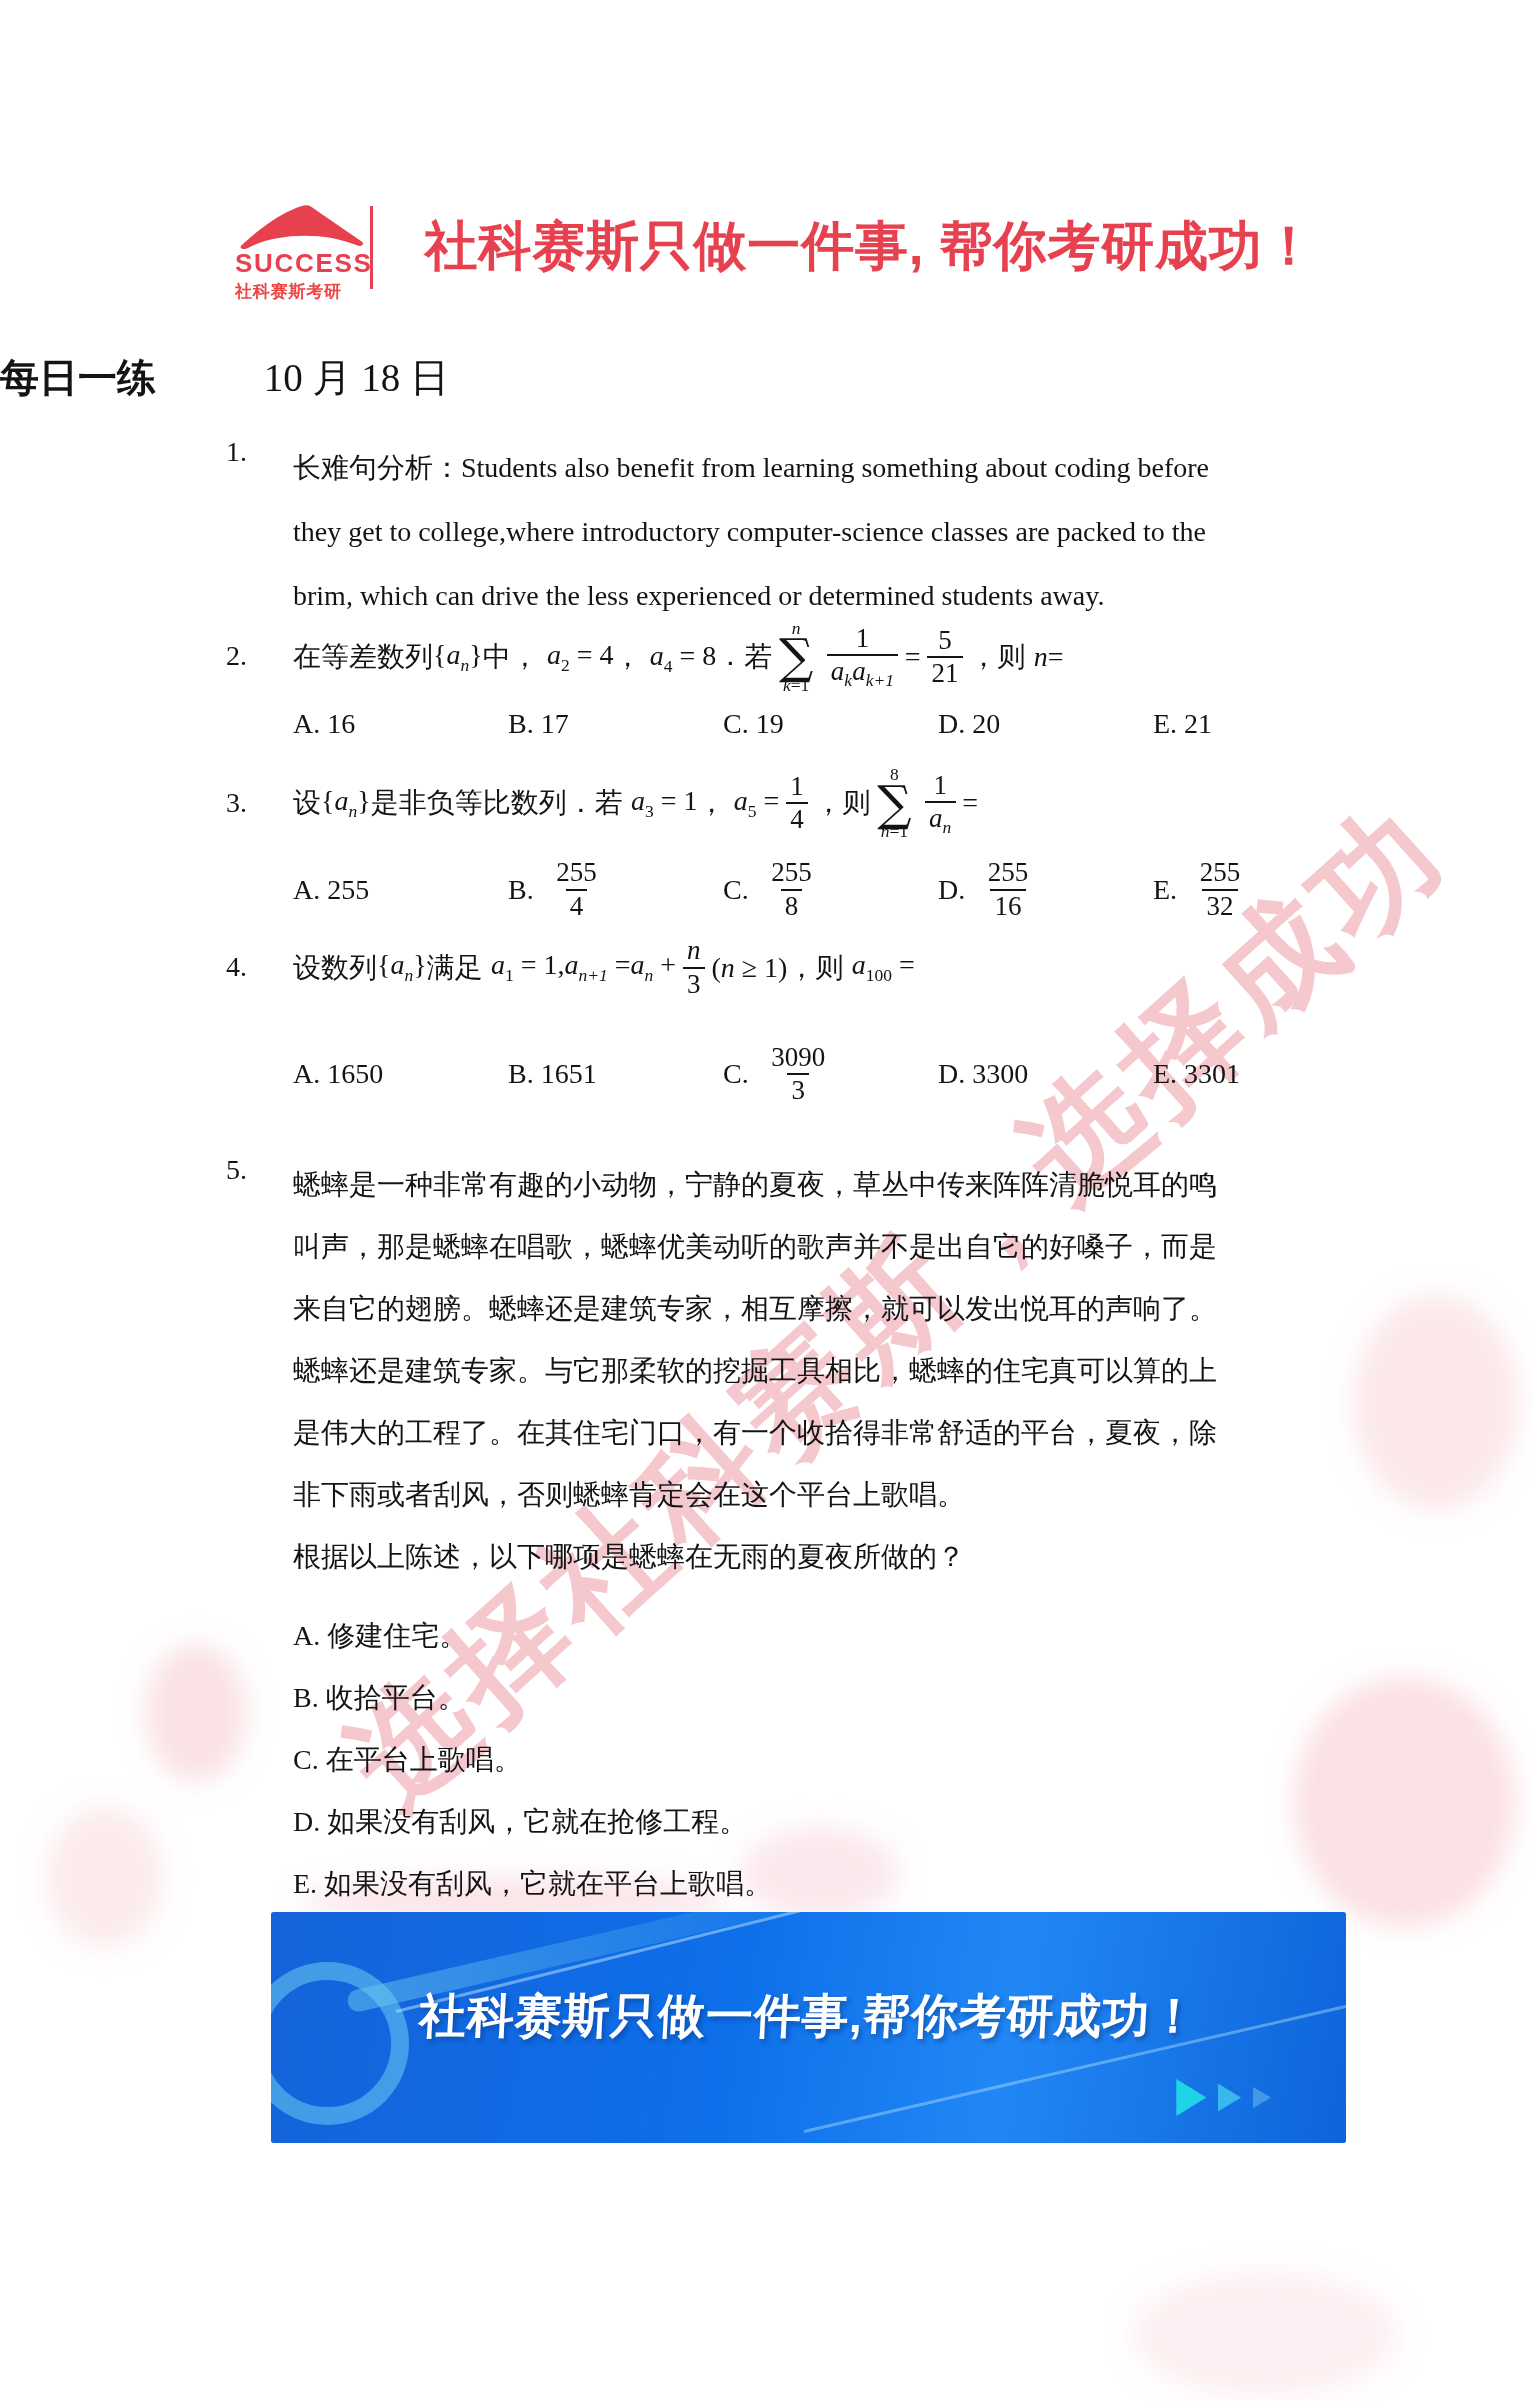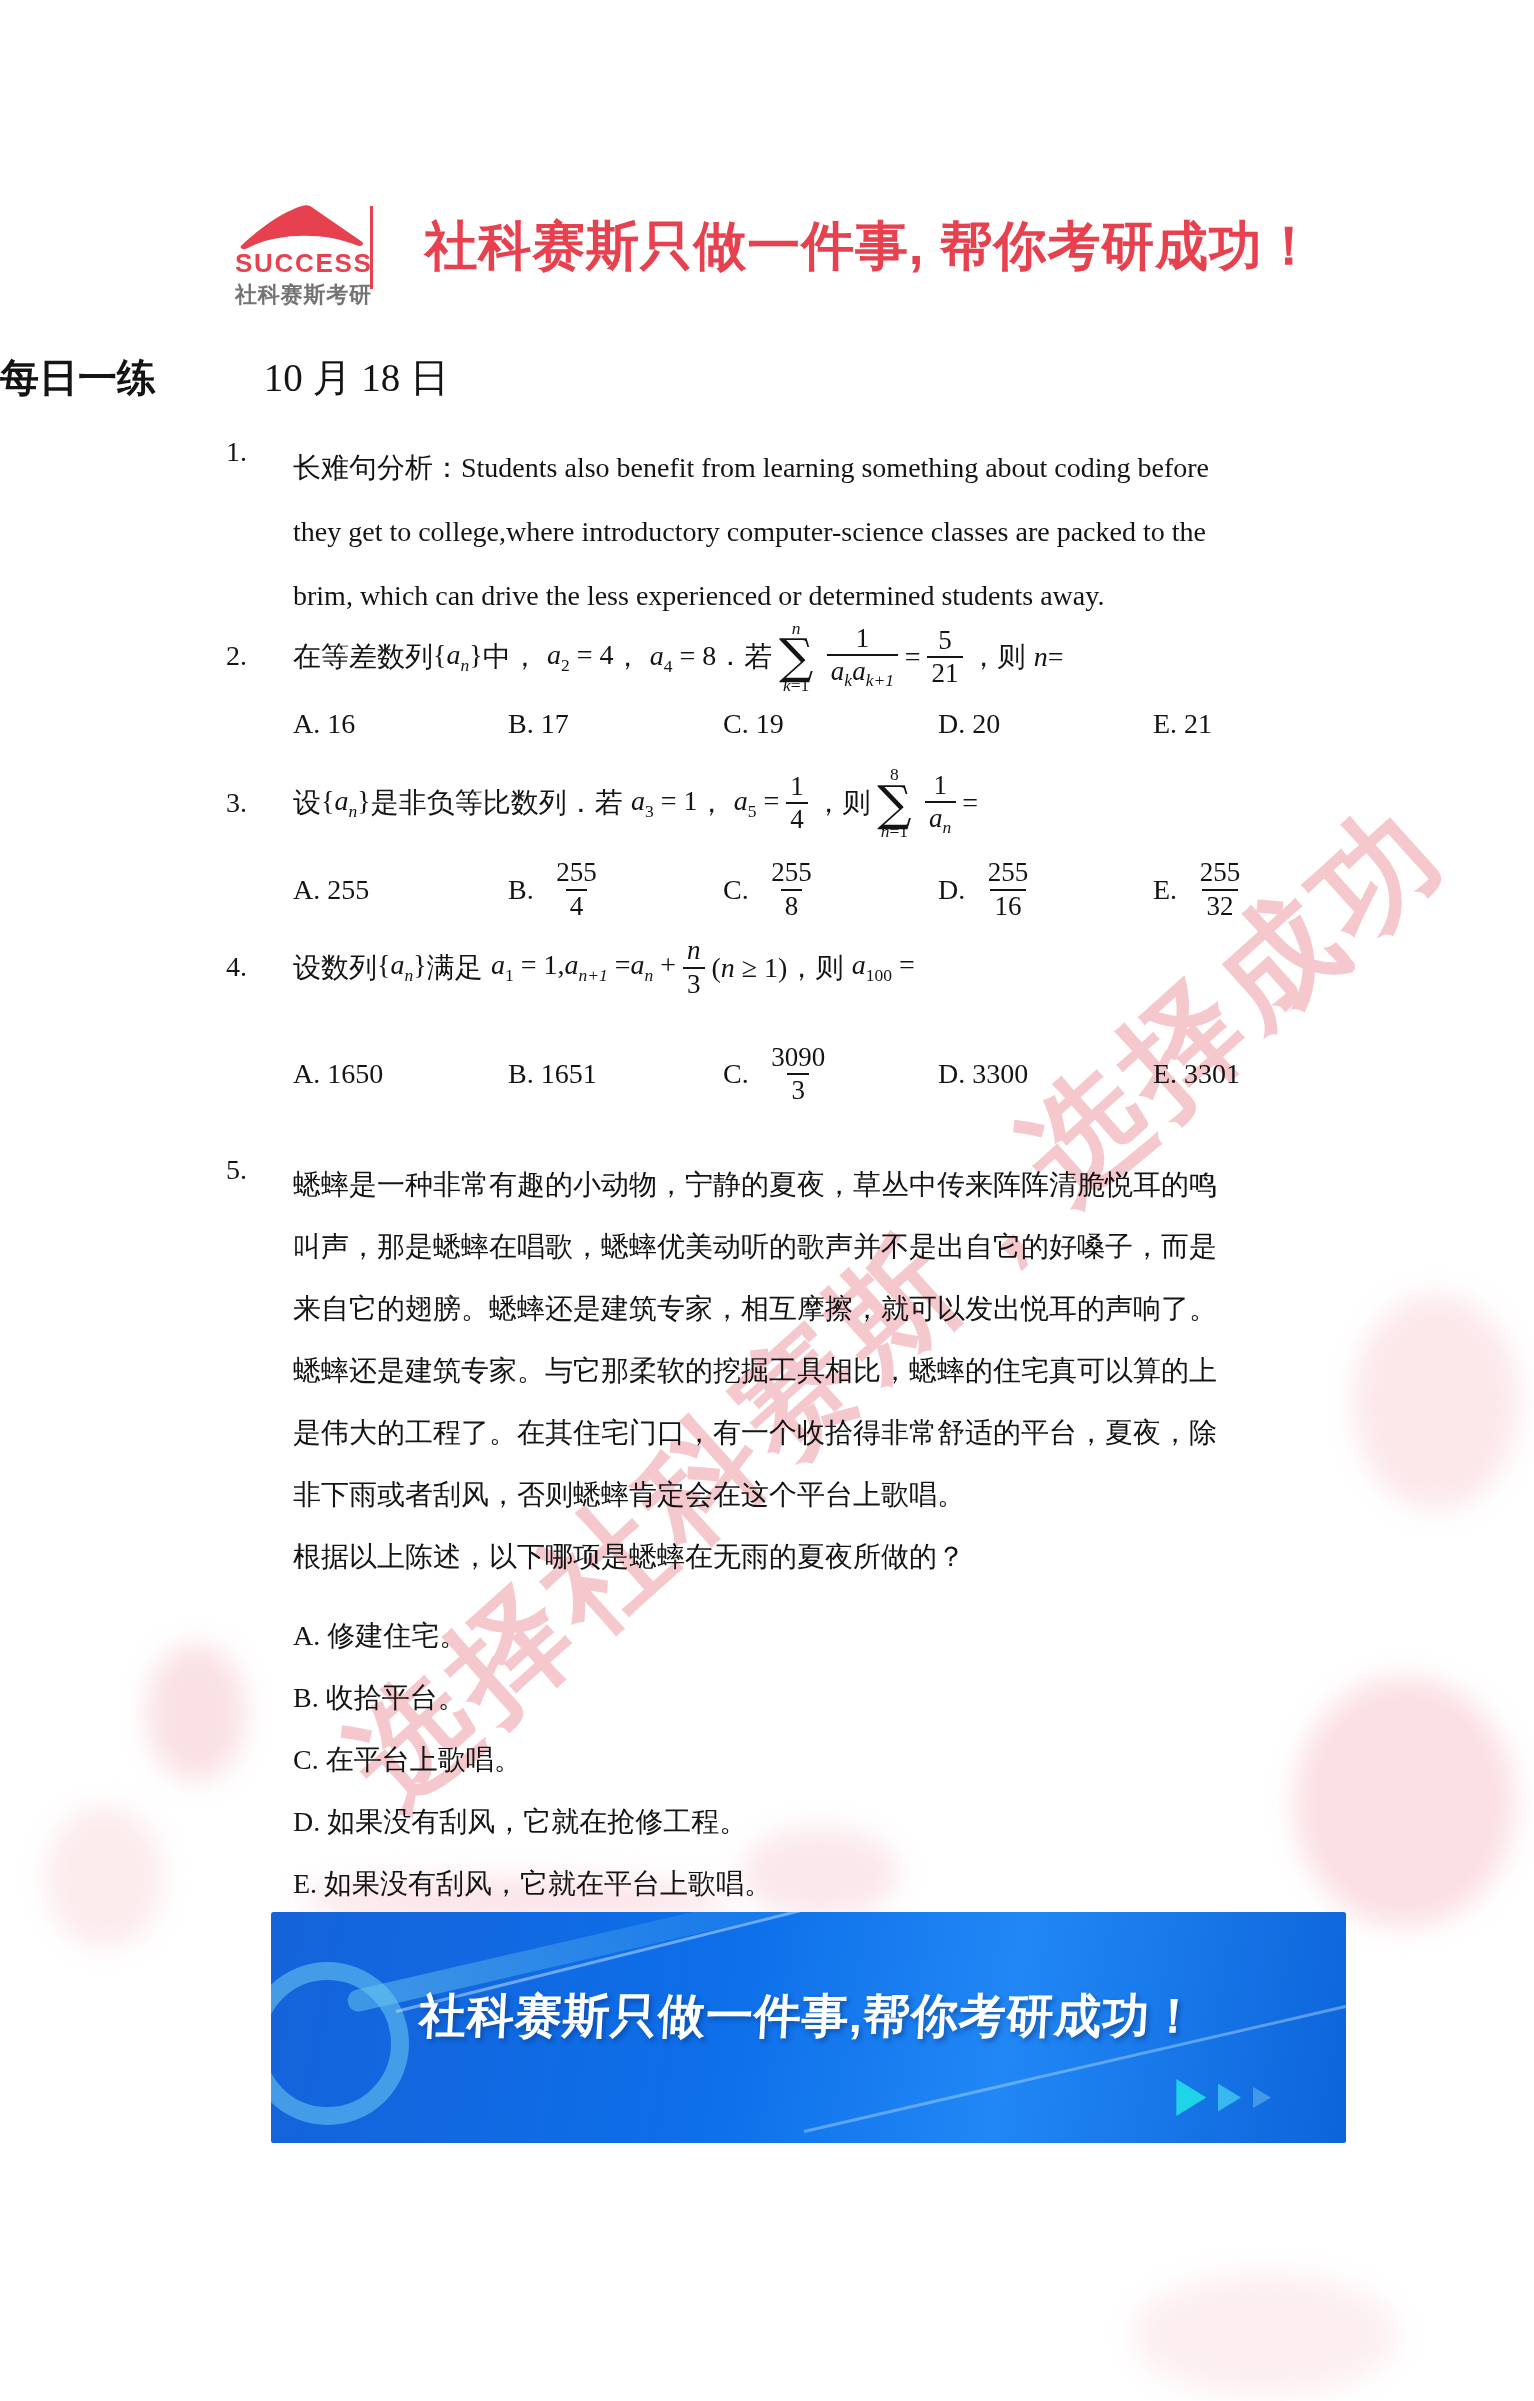--- a/index.html
+++ b/index.html
@@ -18,21 +18,21 @@
   .b4{left:741px;top:1827px;width:158px;height:92px;background:rgba(247,205,212,.45);}
   .b5{left:1132px;top:2272px;width:266px;height:125px;background:rgba(250,215,220,.40);}
   .b6{left:46px;top:1806px;width:117px;height:142px;background:rgba(249,210,216,.45);}
   .b7{left:300px;top:1877px;width:433px;height:46px;background:rgba(246,190,200,.40);}
 
   
   .logo{position:absolute;left:235px;top:202px;width:137px;
         font-family:"Liberation Sans","DejaVu Sans",sans-serif;}
   .logo svg{display:block;margin:0 0 0.8px 2.5px;}
   .logo-title{font-size:26px;font-weight:800;color:#e7414f;letter-spacing:1.7px;line-height:1.05;}
-  .logo-sub{font-size:22px;font-weight:700;color:#737373;letter-spacing:0.8px;margin-top:2.5px;}
+  .logo-sub{font-size:17px;font-weight:700;color:#ef4444;letter-spacing:0.8px;margin-top:2.5px;}
   .hdr-divider{position:absolute;left:370px;top:206px;width:2.5px;height:83px;background:#e7414f;}
   .hdr-slogan{position:absolute;left:396px;top:211px;width:949px;font-size:53px;font-weight:800;
               color:#e7414f;letter-spacing:0.8px;white-space:nowrap;
               font-family:"Liberation Sans","DejaVu Sans",sans-serif;text-align:center;}
 
   
   .title-row{position:absolute;left:0;top:351px;width:1535px;text-align:left;font-size:39px;}
   .title-name{font-weight:700;}
   .title-date{margin-left:98px;font-weight:400;}
 

